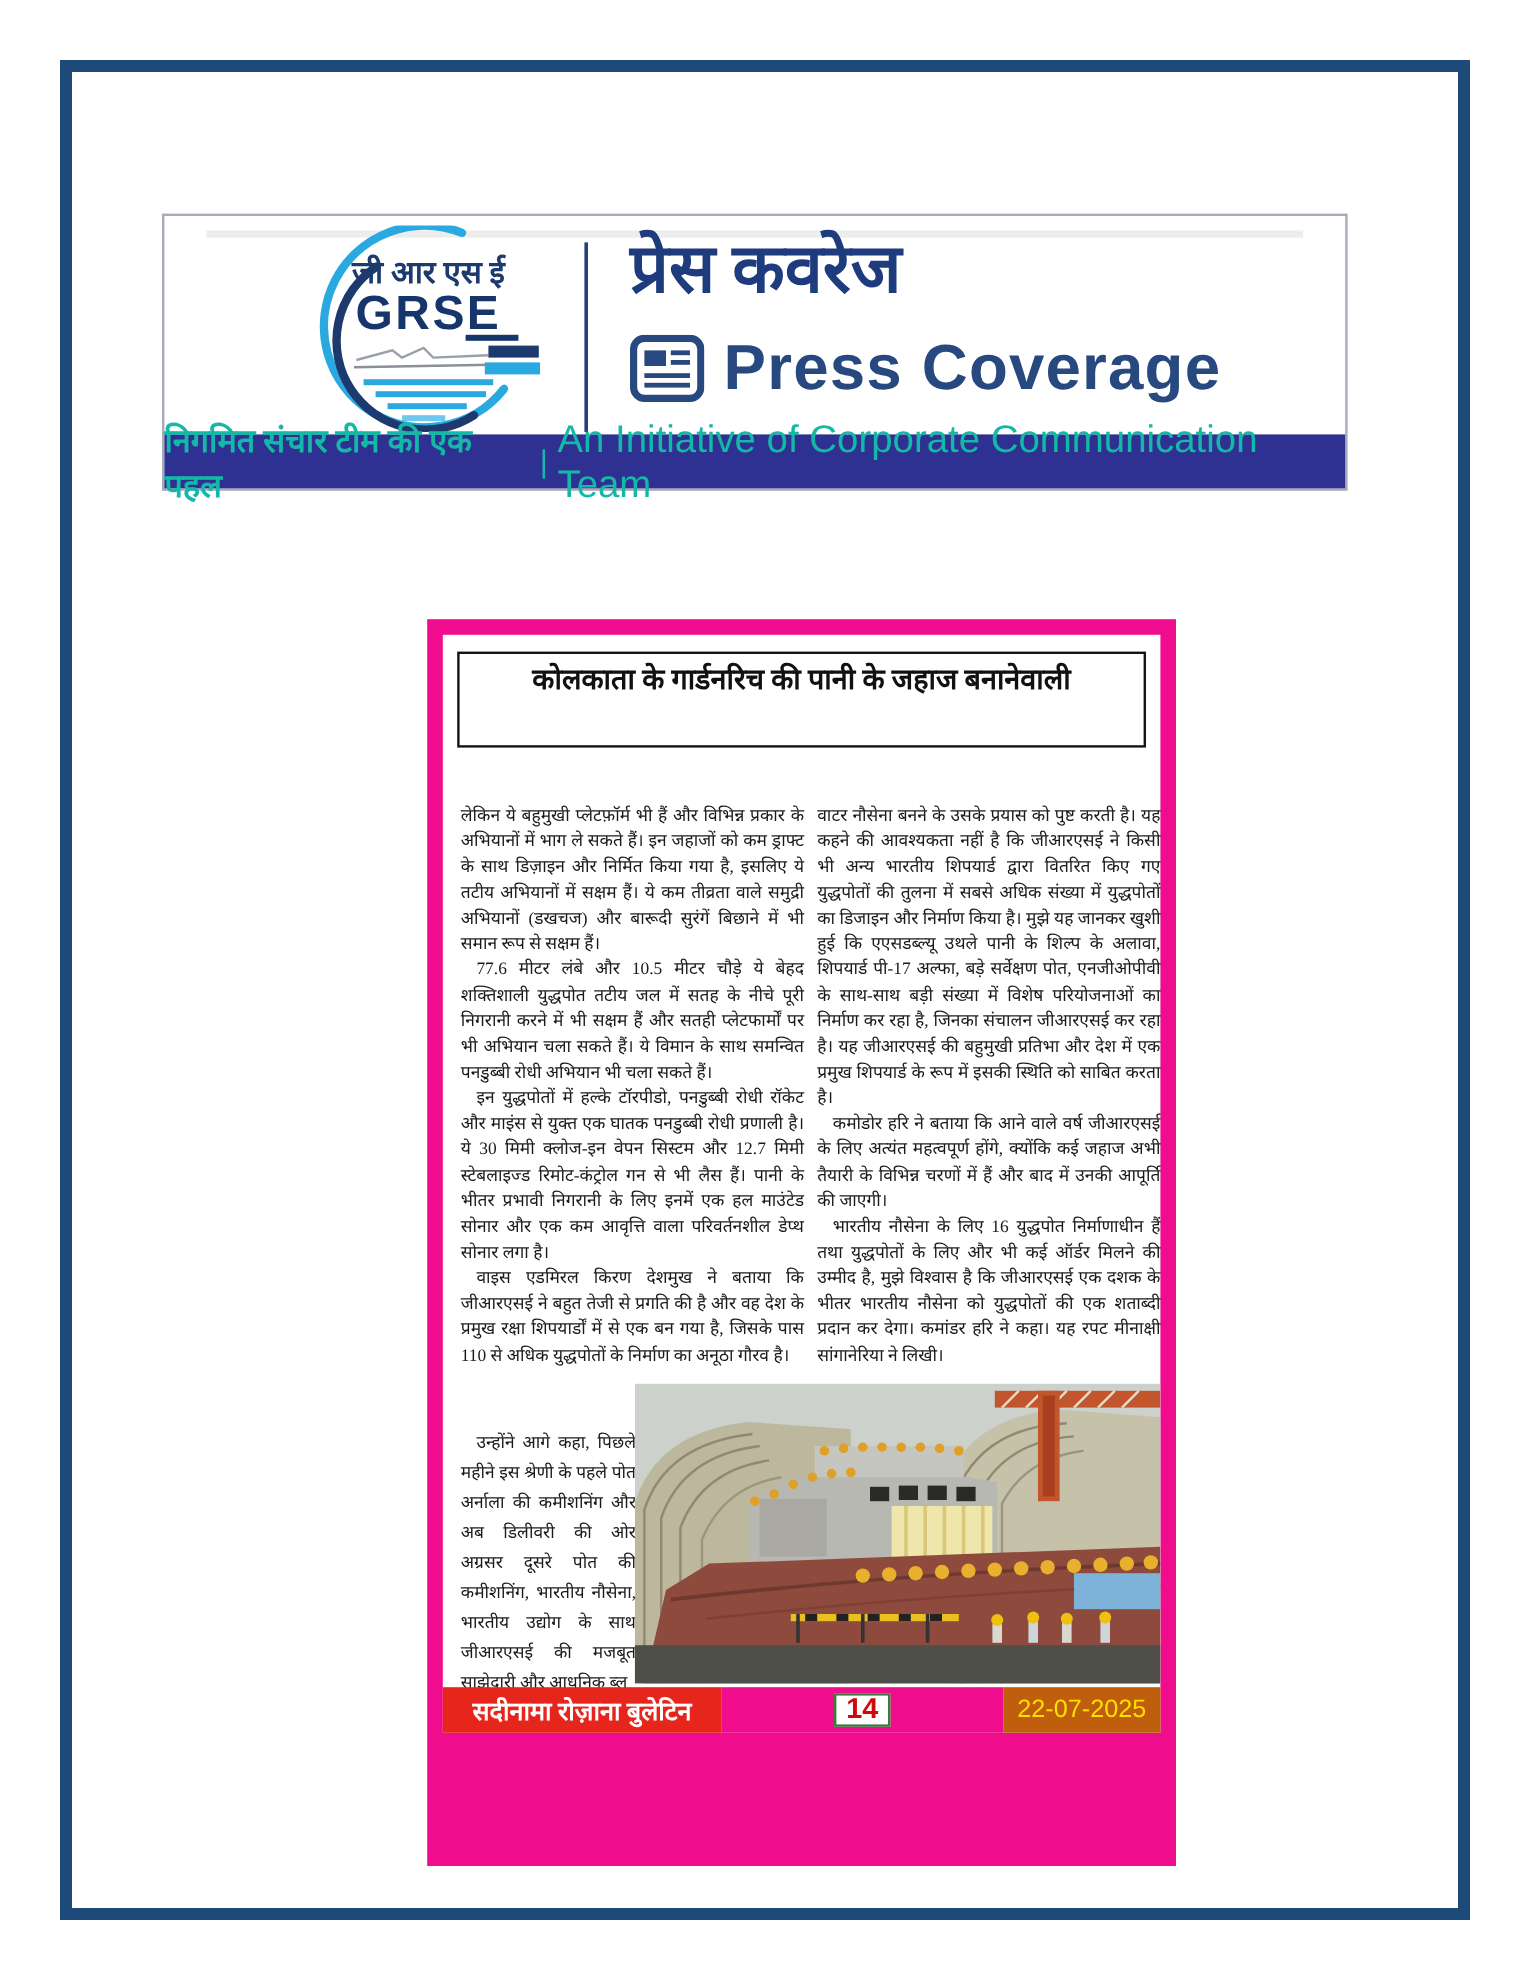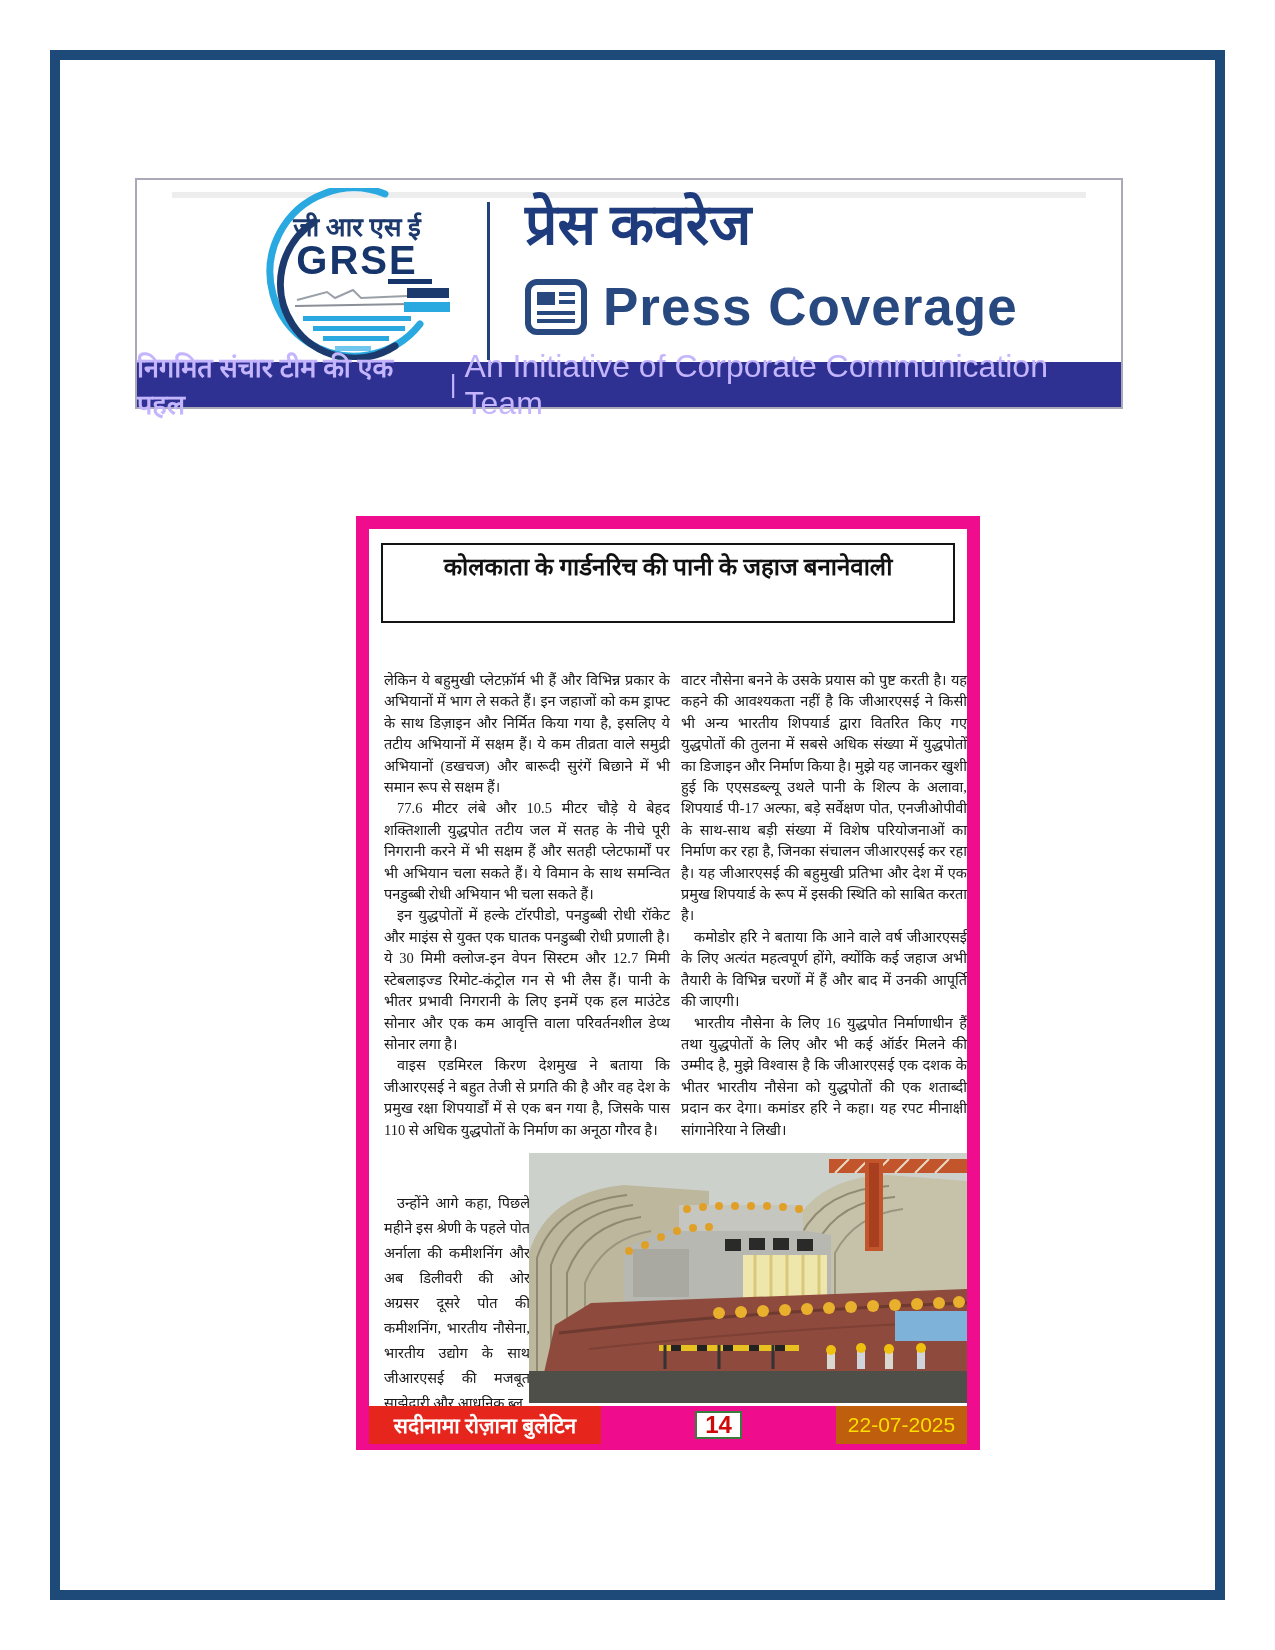--- a/index.html
+++ b/index.html
@@ -26,28 +26,28 @@
   }
   .title-english-row {
     position:absolute; left:388px; top:96px; display:flex; align-items:center; gap:16px;
   }
   .title-english {
     font-size:53px; color:#27497f; font-weight:600; letter-spacing:1px;
     font-family:"Liberation Sans", sans-serif;
   }
   .banner {
     position:absolute; left:0; bottom:0; width:100%; height:45px; background:#2e3192;
-    display:flex; align-items:center; justify-content:center; gap:8px; color:#c4b5fd;
+    display:flex; align-items:center; justify-content:center; gap:8px; color:#14b8a6;
   }
   .banner .hi { font-size:27px; font-weight:bold; font-family:"Liberation Serif", serif; }
   .banner .sep { font-size:26px; font-family:"Liberation Sans", sans-serif; }
   .banner .en { font-size:32px; font-weight:normal; font-family:"Liberation Sans", sans-serif; }
   
   .clipping {
-    position:absolute; left:296px; top:456px; width:624px; height:934px;
+    position:absolute; left:296px; top:456px; width:624px; height:1039px;
     background:#f00d8d; padding:13px 13px 1px 13px;
   }
   .clip-inner { position:relative; width:598px; height:915px; background:#ffffff; }
   .headline-box {
     position:absolute; left:12px; top:14px; width:574px; height:80px;
     border:2px solid #141414; text-align:center; padding-top:4px;
   }
   .headline-line { font-size:24px; font-weight:bold; color:#111; line-height:36px; white-space:nowrap; }
   .col { position:absolute; font-size:14.5px; line-height:21.4px; color:#191919; text-align:justify;margin-top:36px; }
   .col p { text-align:justify; }

